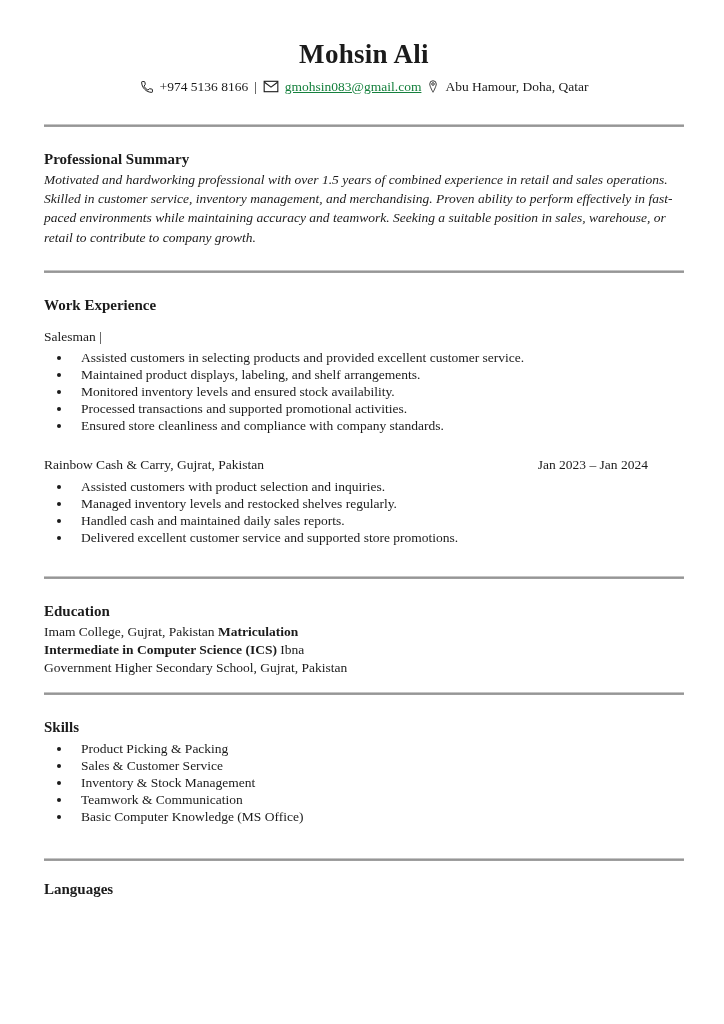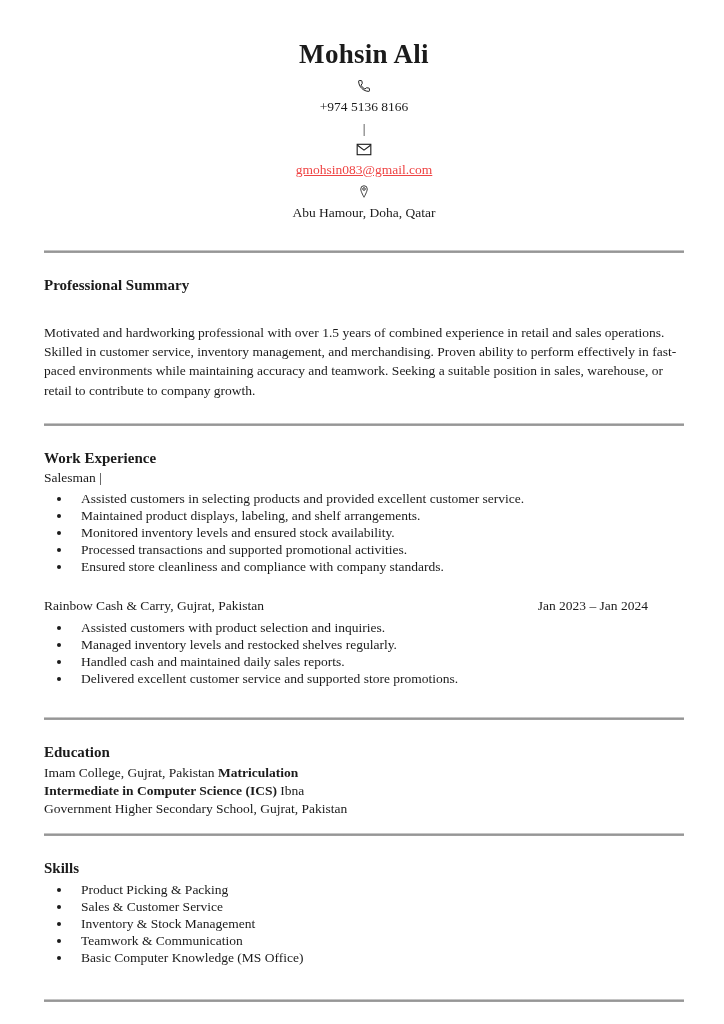--- a/index.html
+++ b/index.html
@@ -7,38 +7,38 @@
     width:724px;height:1024px;
     font-family:"Liberation Serif","DejaVu Serif",serif;
     color:#1b1b1b;
     -webkit-font-smoothing:antialiased;
   }
   .page{box-sizing:border-box;width:724px;height:1012px;padding:40px 40px 16px 44px;overflow:hidden;}
 
   
   .header{text-align:center;}
   .name{font-size:27px;font-weight:bold;letter-spacing:.3px;line-height:1.1;}
-  .contact{margin-top:9px;font-size:13.5px;display:flex;justify-content:center;align-items:center;gap:6px;white-space:nowrap;flex-direction:column;}
+  .contact{margin-top:9px;font-size:13.5px;display:flex;justify-content:center;align-items:center;gap:6px;white-space:nowrap;}
   .contact .icon{display:inline-flex;align-items:center;}
-  .contact a{color:#ef4444;text-decoration:underline;}
+  .contact a{color:#15803d;text-decoration:underline;}
 
   
   .rule{height:3px;border:0;margin:0;background:linear-gradient(to bottom,#dcdcdc 0%,#8f8f8f 55%,#a8a8a8 100%);}
 
   .sec-heading{font-size:15px;font-weight:bold;line-height:1.2;margin-top:23px;}
 
   .body-text{font-size:13.5px;line-height:1.43;}
 
   
   .rule-1{margin-top:29px;}
-  .summary-text{margin-top:29px;}
+  .summary-text{margin-top:2px;font-style:italic;}
 
   
   .rule-2{margin-top:23px;}
-  .job-title{font-size:13.5px;line-height:1.3;margin-top:2px;}
+  .job-title{font-size:13.5px;line-height:1.3;margin-top:14px;}
   .job-line{display:flex;justify-content:space-between;align-items:baseline;font-size:13.5px;line-height:1.3;}
   .job-dates{padding-right:36px;}
   .job-dates.italic{font-style:italic;}
   ul.bullets{margin:4px 0 0;padding-left:28px;font-size:13.5px;}
   ul.bullets li{padding-left:9px;line-height:1.26;}
   .job-2{margin-top:22px;}
   .job-2-bullets{margin-top:18px;}
 
   
   .rule-3{margin-top:30px;}

